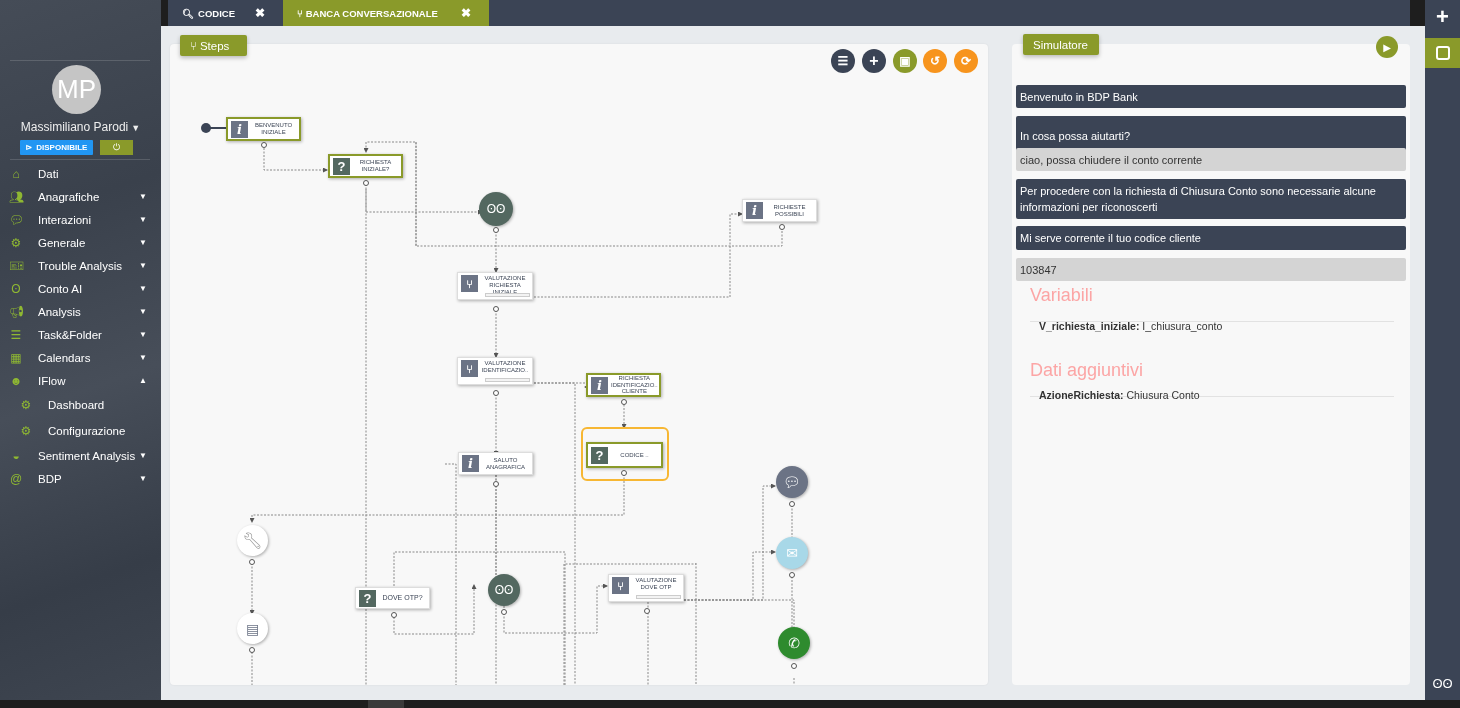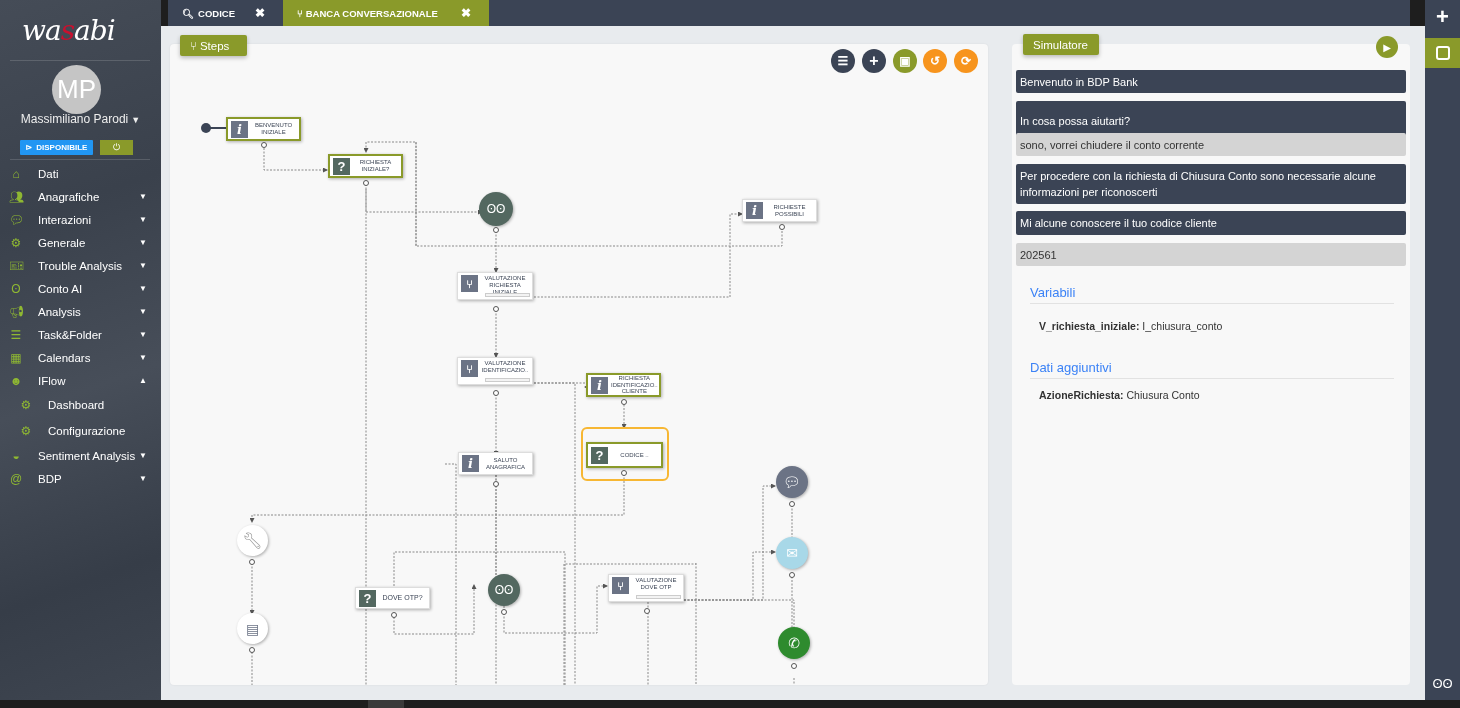--- a/index.html
+++ b/index.html
@@ -17,21 +17,21 @@
   #sidebar .logo span {
     font-family: "DejaVu Serif", serif; font-style: italic; font-size: 28px; color: #fff; letter-spacing: -1px;
   }
   #sidebar .logo .red { color: #c8102e; }
   #sidebar .sep { position: absolute; left: 10px; width: 140px; height: 1px; background: rgba(255,255,255,0.15); }
   .avatar {
     position: absolute; left: 52px; top: 65px; width: 49px; height: 49px; border-radius: 50%;
     background: #c5c5c5; color: #fff; font-size: 26px; display: flex; align-items: center; justify-content: center;
   }
   .username {
-    position: absolute; left: 0; top: 112px; width: 161px; text-align: center; font-size: 12px; color: #eee;
+    position: absolute; left: 0; top: 120px; width: 161px; text-align: center; font-size: 12px; color: #eee;
   }
   .username .caret { font-size: 9px; margin-left: 3px; }
   .btn-disp {
     position: absolute; left: 20px; top: 140px; width: 73px; height: 15px; background: #2196f3;
     font-size: 8px; font-weight: bold; color: #fff; display: flex; align-items: center; justify-content: center; border-radius: 1px;
   }
   .btn-power {
     position: absolute; left: 100px; top: 140px; width: 33px; height: 15px; background: #8a9a2a;
     font-size: 9px; color: #fff; display: flex; align-items: center; justify-content: center;
   }
@@ -92,43 +92,40 @@
   
   #sim-panel {
     position: absolute; left: 1012px; top: 44px; width: 398px; height: 641px; background: #f8f8f8; border-radius: 4px;
   }
   #sim-label { left: 1023px; top: 34px; width: 76px; }
   .play-btn {
     position: absolute; left: 1376px; top: 36px; width: 22px; height: 22px; border-radius: 50%; background: #8a9a2a;
     color: #fff; display: flex; align-items: center; justify-content: center; font-size: 10px;
   }
   .msg {
-    position: absolute; left: 1016px; width: 390px; font-size: 11px; padding: 0 4px; display: flex; align-items: center; border-radius: 2px;
+    position: absolute; left: 1016px; width: 390px; font-size: 11px; padding: 0 4px; display: flex; align-items: center; border-radius: 2px; margin-top: 15px;
   }
   .msg.bot { background: #3b4455; color: #fff; }
   .msg.user { background: #d4d4d4; color: #333; }
   .section-title {
-    position: absolute; left: 1030px; width: 364px; font-size: 13px; color: #3b82f6; padding-bottom: 3px; border-bottom: 1px solid #e2e2e2;
+    position: absolute; left: 1030px; width: 364px; font-size: 18px; color: #fca5a5; padding-bottom: 15px; border-bottom: 1px solid #e2e2e2;
   }
   .kv { position: absolute; left: 1039px; font-size: 10.5px; color: #333; }
   .kv b { font-weight: bold; text-align: right; }
 
   
   #right-strip { position: absolute; left: 1425px; top: 0; width: 35px; height: 700px; background: #3b4455; }
   .rs-btn { position: absolute; left: 0; width: 35px; height: 30px; display: flex; align-items: center; justify-content: center; color: #fff; }
   #bottom-bar { position: absolute; left: 0; top: 700px; width: 1460px; height: 8px; background: #1e1e1e; }
   #bottom-bar .thumb { position: absolute; left: 368px; top: 0; width: 36px; height: 8px; background: #3a3a3a; }
 </style>
 </head>
 <body>
 
 <div id="sidebar">
-  <div class="logo">
-    <span>wa</span><span class="red">s</span><span>abi</span>
-  </div>
   <div class="sep" style="top:60px"></div>
   <div class="avatar">MP</div>
   <div class="username">
     <span>Massimiliano Parodi</span><span class="caret">▼</span>
   </div>
   <div class="btn-disp">
     <span style="margin-right:4px">⊳</span>
       <span>DISPONIBILE</span>
   </div>
   <div class="btn-power">
@@ -387,24 +384,24 @@
   </div>
 
 <div id="sim-panel"></div>
 <div class="green-label" id="sim-label">Simulatore</div>
 <div class="play-btn">
     <span>▶</span>
   </div>
 
 <div class="msg bot" style="top:70px;height:23px">Benvenuto in BDP Bank</div>
 <div class="msg bot" style="top:101px;height:40px">In cosa possa aiutarti?</div>
-<div class="msg user" style="top:133px;height:23px">sono, vorrei chiudere il conto corrente</div>
+<div class="msg user" style="top:133px;height:23px">ciao, possa chiudere il conto corrente</div>
 <div class="msg bot" style="top:164px;height:40px;line-height:16px">Per procedere con la richiesta di Chiusura Conto sono necessarie alcune informazioni per riconoscerti</div>
-<div class="msg bot" style="top:211px;height:24px">Mi alcune conoscere il tuo codice cliente</div>
-<div class="msg user" style="top:243px;height:23px">202561</div>
+<div class="msg bot" style="top:211px;height:24px">Mi serve corrente il tuo codice cliente</div>
+<div class="msg user" style="top:243px;height:23px">103847</div>
 
 <div class="section-title" style="top:285px">Variabili</div>
 <div class="kv" style="top:320px">
   <b>V_richiesta_iniziale:</b> <span>I_chiusura_conto</span>
 </div>
 <div class="section-title" style="top:360px">Dati aggiuntivi</div>
 <div class="kv" style="top:389px">
   <b>AzioneRichiesta:</b> <span>Chiusura Conto</span>
 </div>
 

